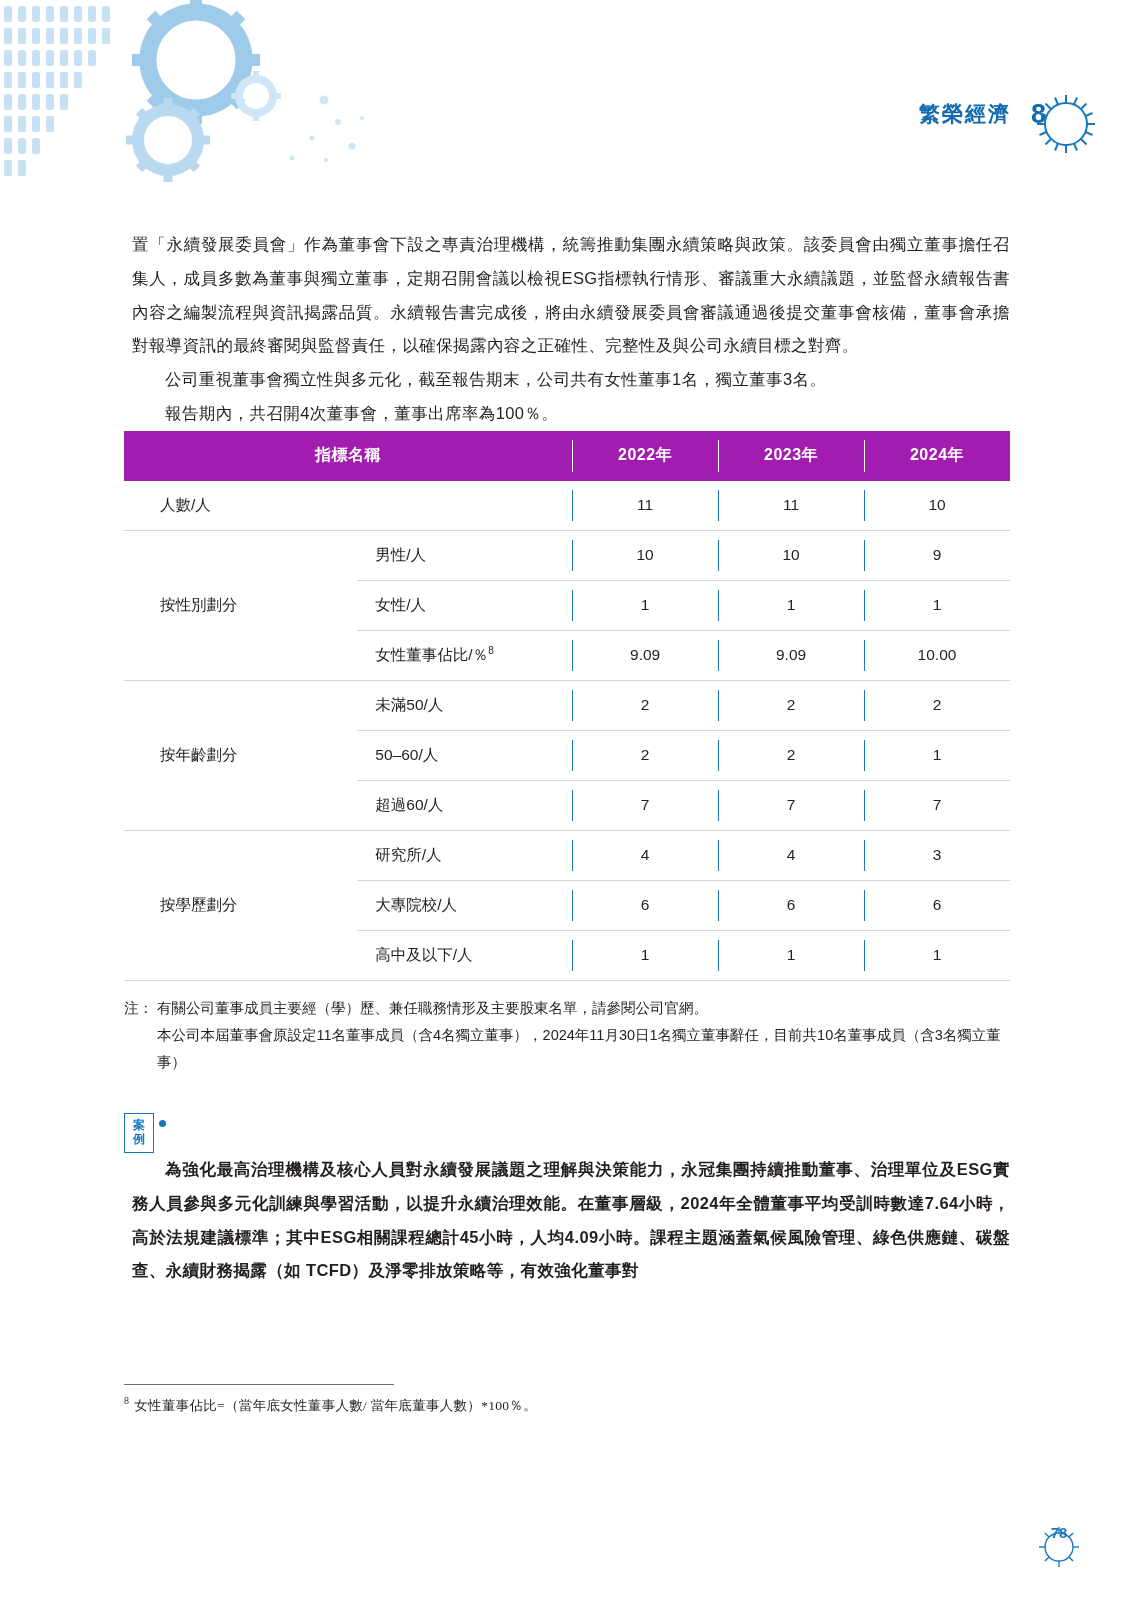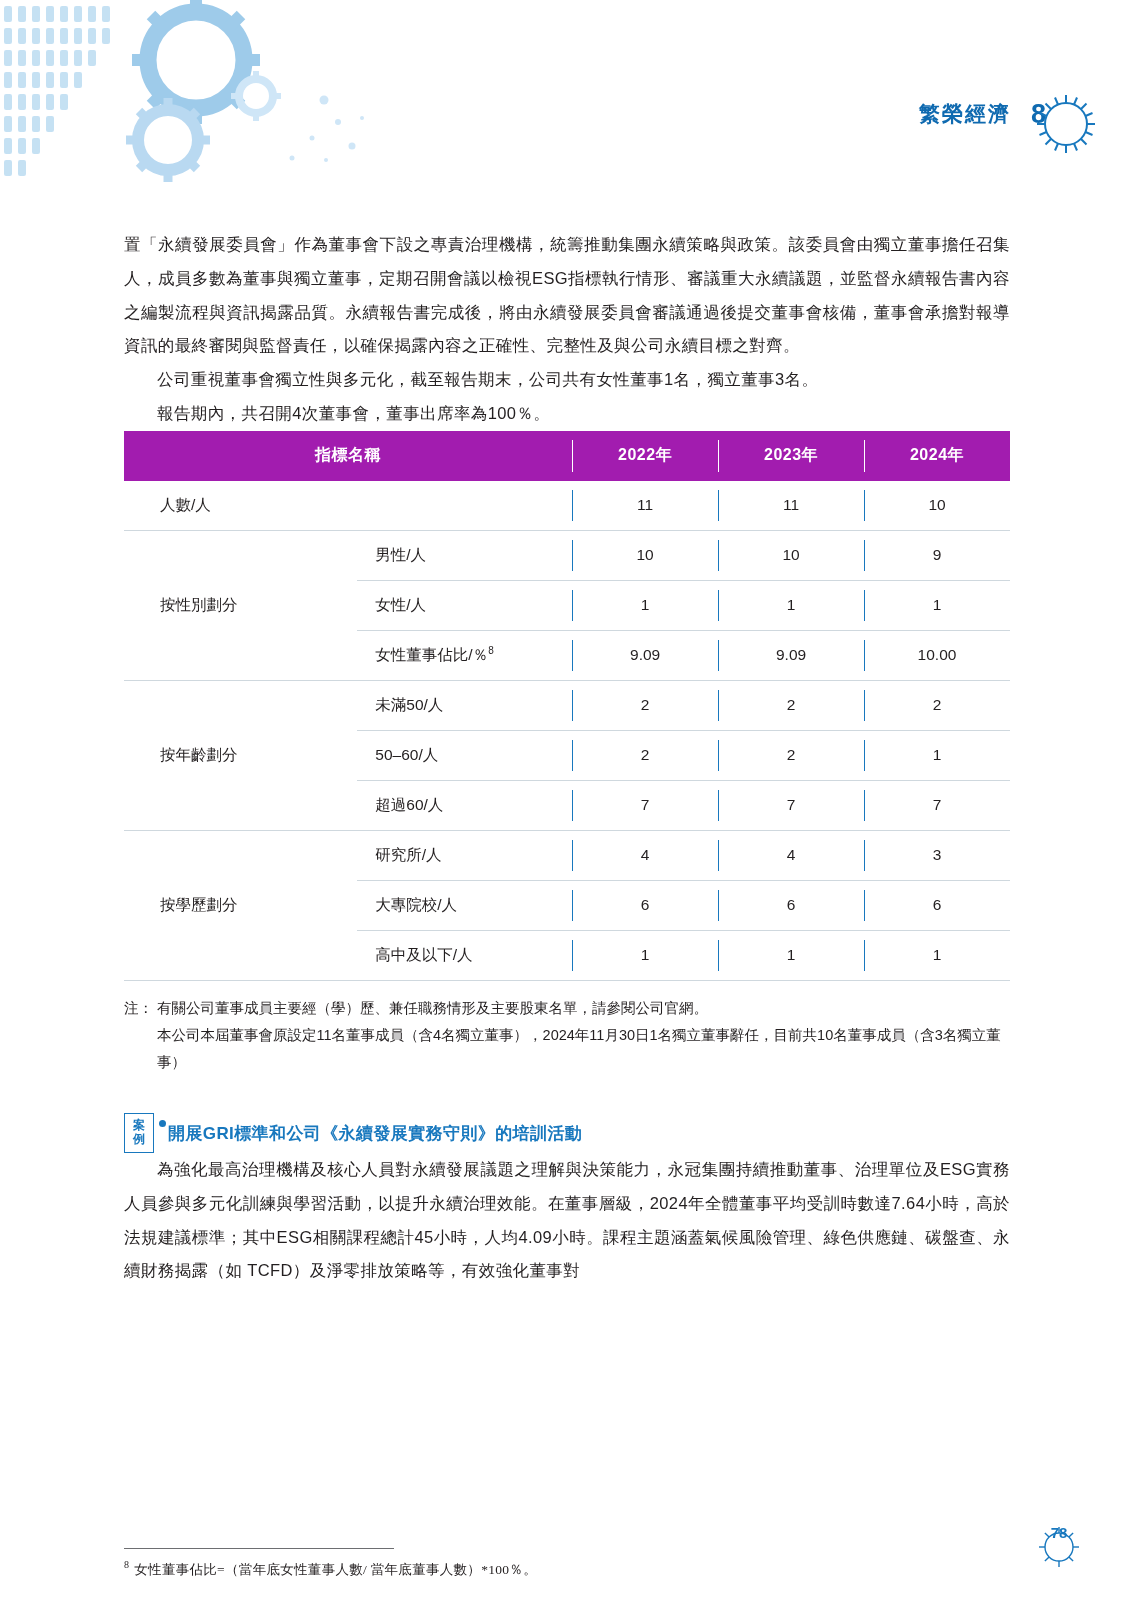--- a/index.html
+++ b/index.html
@@ -53,21 +53,21 @@
   
   .content {
     position: absolute;
     left: 124px;
     top: 228px;
     width: 886px;
   }
   p.para {
     font-size: 16.5px;
     line-height: 2.05;
-    margin: 0 0 0px 0;
+    margin: 0 0 0px 8px;
     text-align: justify;
     letter-spacing: 0.4px;
   }
   p.indent { text-indent: 2em; }
 
   .table-caption {
     text-align: center;
     color: #0f6ab0;
     font-weight: bold;
     font-size: 16.5px;
@@ -165,27 +165,27 @@
     position: absolute;
     right: -13px; top: 6px;
   }
   .case-title {
     color: #1878be;
     font-weight: bold;
     font-size: 17px;
     letter-spacing: 0.4px;
   }
 
-  .case-para { margin-top: 20px; }
+  .case-para { margin-top: 20px; font-weight: bold; }
 
   
   .footnote {
     position: absolute;
     left: 124px;
-    top: 1548px;
+    top: 1384px;
     width: 886px;
   }
   .footnote .rule {
     width: 270px;
     height: 1px;
     background: #6d6e71;
     margin-bottom: 10px;
   }
   .footnote .fn-text {
     font-size: 13.5px;
@@ -441,21 +441,20 @@
       <span>有關公司董事成員主要經（學）歷、兼任職務情形及主要股東名單，請參閱公司官網。</span><br>
       <span>本公司本屆董事會原設定11名董事成員（含4名獨立董事），2024年11月30日1名獨立董事辭任，目前共10名董事成員（含3名獨立董事）</span>
     </span>
   </div>
 
   <div class="case-wrap">
     <div class="case-tag">
       案<br>例
       <span class="case-dot"></span>
     </div>
-    <div class="case-title">開展GRI標準和公司《永續發展實務守則》的培訓活動</div>
   </div>
 
   <p class="para indent case-para">為強化最高治理機構及核心人員對永續發展議題之理解與決策能力，永冠集團持續推動董事、治理單位及ESG實務人員參與多元化訓練與學習活動，以提升永續治理效能。在董事層級，2024年全體董事平均受訓時數達7.64小時，高於法規建議標準；其中ESG相關課程總計45小時，人均4.09小時。課程主題涵蓋氣候風險管理、綠色供應鏈、碳盤查、永續財務揭露（如 TCFD）及淨零排放策略等，有效強化董事對</p>
 </div>
 
 <div class="footnote">
   <div class="rule"></div>
   <div class="fn-text">
     <span class="fn-mark">8</span><span>女性董事佔比=（當年底女性董事人數/ 當年底董事人數）*100％。</span>
   </div>

